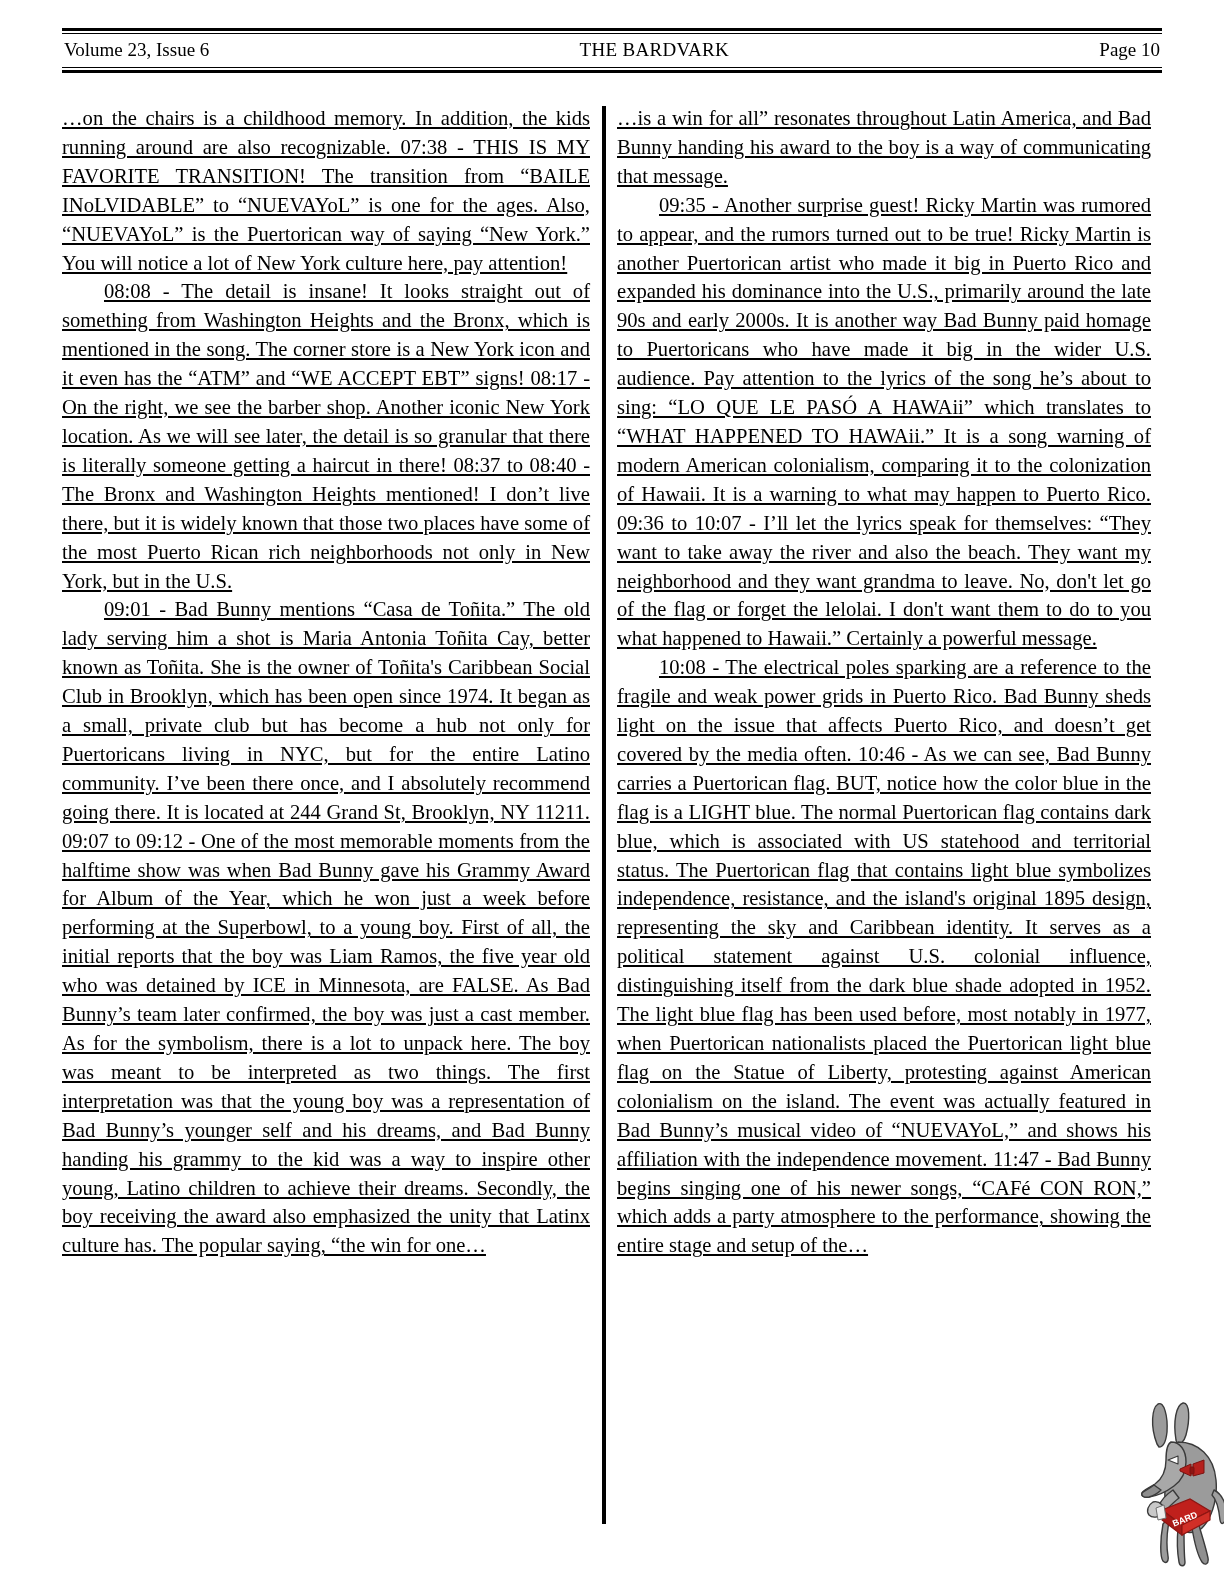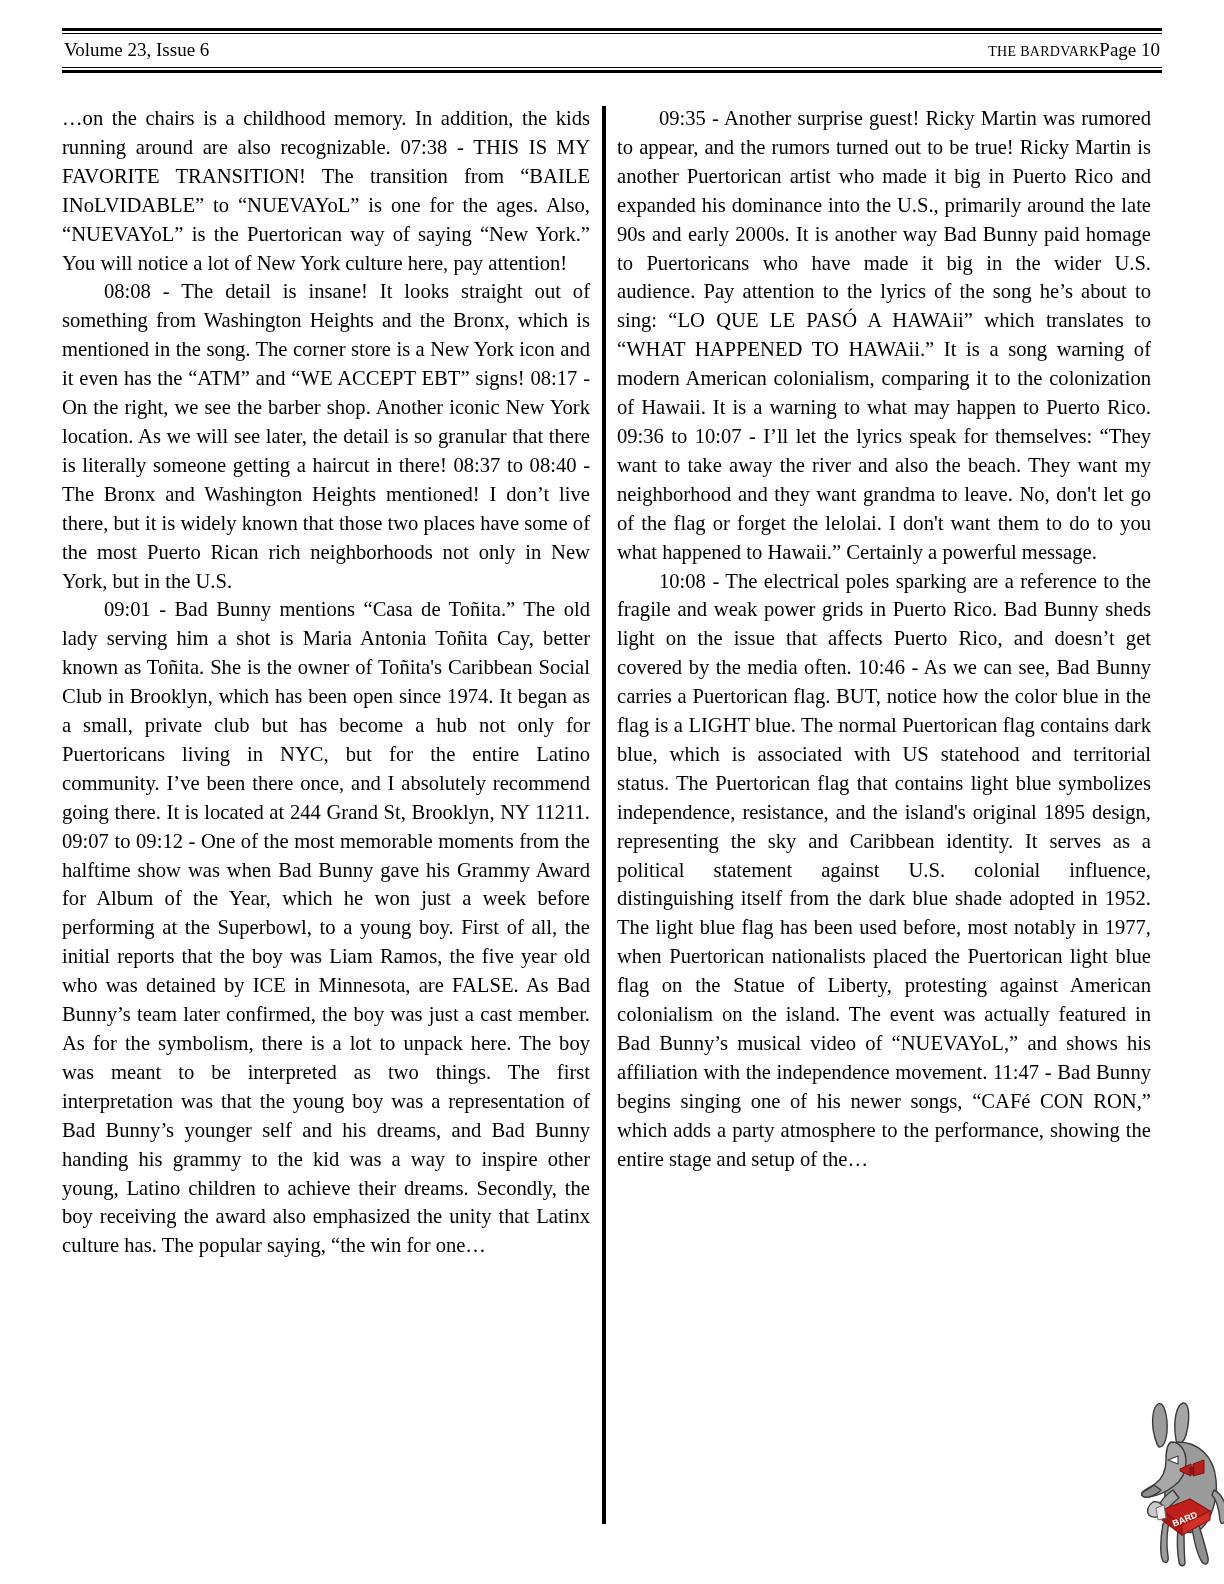--- a/index.html
+++ b/index.html
@@ -56,43 +56,44 @@
     display: flex;
     align-items: baseline;
     justify-content: space-between;
     padding: 6px 2px 7px 2px;
     font-size: 19px;
     line-height: 1.05;
   }
   .masthead-left  { flex: 0 0 auto; text-align: center; }
   .masthead-center{
     flex: 1 1 auto;
-    text-align: right;
+    text-align: center;
     letter-spacing: 0.3px;
-    font-size: 14px;
+    font-size: 19px;
   }
   .masthead-right { flex: 0 0 auto; text-align: center; }
 
   
   .columns {
     position: absolute;
     left: 62px;
     top: 104px;
     width: 1100px;
     height: 1460px;
   }
   .col {
     position: absolute;
     top: 0;
     width: 528px;
     font-size: 20.6px;
     line-height: 28.9px;
     text-align: justify;
     text-justify: inter-word;
     hyphens: none;
+    text-decoration: underline;
   }
   .col-left  { left: 0; }
   .col-right { left: 555px; width: 534px; }
 
   .col p {
     margin: 0;
     text-align: justify;
   }
   .col p.indent { text-indent: 42px; }
 
@@ -139,20 +140,21 @@
 
     <div class="col col-left">
       <p>…on the chairs is a childhood memory. In addition, the kids running around are also recognizable. 07:38 - THIS IS MY FAVORITE TRANSITION! The transition from “BAILE INoLVIDABLE” to “NUEVAYoL” is one for the ages. Also, “NUEVAYoL” is the Puertorican way of saying “New York.” You will notice a lot of New York culture here, pay attention!</p>
       <p class="indent">08:08 - The detail is insane! It looks straight out of something from Washington Heights and the Bronx, which is mentioned in the song. The corner store is a New York icon and it even has the “ATM” and “WE ACCEPT EBT” signs! 08:17 - On the right, we see the barber shop. Another iconic New York location. As we will see later, the detail is so granular that there is literally someone getting a haircut in there! 08:37 to 08:40 - The Bronx and Washington Heights mentioned! I don’t live there, but it is widely known that those two places have some of the most Puerto Rican rich neighborhoods not only in New York, but in the U.S.</p>
       <p class="indent">09:01 - Bad Bunny mentions “Casa de Toñita.” The old lady serving him a shot is Maria Antonia Toñita Cay, better known as Toñita. She is the owner of Toñita's Caribbean Social Club in Brooklyn, which has been open since 1974. It began as a small, private club but has become a hub not only for Puertoricans living in NYC, but for the entire Latino community. I’ve been there once, and I absolutely recommend going there. It is located at 244 Grand St, Brooklyn, NY 11211. 09:07 to 09:12 - One of the most memorable moments from the halftime show was when Bad Bunny gave his Grammy Award for Album of the Year, which he won just a week before performing at the Superbowl, to a young boy. First of all, the initial reports that the boy was Liam Ramos, the five year old who was detained by ICE in Minnesota, are FALSE. As Bad Bunny’s team later confirmed, the boy was just a cast member. As for the symbolism, there is a lot to unpack here. The boy was meant to be interpreted as two things. The first interpretation was that the young boy was a representation of Bad Bunny’s younger self and his dreams, and Bad Bunny handing his grammy to the kid was a way to inspire other young, Latino children to achieve their dreams. Secondly, the boy receiving the award also emphasized the unity that Latinx culture has. The popular saying, “the win for one…</p>
     </div>
 
     <div class="divider"></div>
 
     <div class="col col-right">
+      <p>…is a win for all” resonates throughout Latin America, and Bad Bunny handing his award to the boy is a way of communicating that message.</p>
       <p class="indent">09:35 - Another surprise guest! Ricky Martin was rumored to appear, and the rumors turned out to be true! Ricky Martin is another Puertorican artist who made it big in Puerto Rico and expanded his dominance into the U.S., primarily around the late 90s and early 2000s. It is another way Bad Bunny paid homage to Puertoricans who have made it big in the wider U.S. audience. Pay attention to the lyrics of the song he’s about to sing: “LO QUE LE PASÓ A HAWAii” which translates to “WHAT HAPPENED TO HAWAii.” It is a song warning of modern American colonialism, comparing it to the colonization of Hawaii. It is a warning to what may happen to Puerto Rico. 09:36 to 10:07 - I’ll let the lyrics speak for themselves: “They want to take away the river and also the beach. They want my neighborhood and they want grandma to leave. No, don't let go of the flag or forget the lelolai. I don't want them to do to you what happened to Hawaii.” Certainly a powerful message.</p>
       <p class="indent">10:08 - The electrical poles sparking are a reference to the fragile and weak power grids in Puerto Rico. Bad Bunny sheds light on the issue that affects Puerto Rico, and doesn’t get covered by the media often. 10:46 - As we can see, Bad Bunny carries a Puertorican flag. BUT, notice how the color blue in the flag is a LIGHT blue. The normal Puertorican flag contains dark blue, which is associated with US statehood and territorial status. The Puertorican flag that contains light blue symbolizes independence, resistance, and the island's original 1895 design, representing the sky and Caribbean identity. It serves as a political statement against U.S. colonial influence, distinguishing itself from the dark blue shade adopted in 1952. The light blue flag has been used before, most notably in 1977, when Puertorican nationalists placed the Puertorican light blue flag on the Statue of Liberty, protesting against American colonialism on the island. The event was actually featured in Bad Bunny’s musical video of “NUEVAYoL,” and shows his affiliation with the independence movement. 11:47 - Bad Bunny begins singing one of his newer songs, “CAFé CON RON,” which adds a party atmosphere to the performance, showing the entire stage and setup of the…</p>
     </div>
 
   </div>
 
   <div class="mascot">
     <svg width="88" height="180" viewBox="0 0 88 180" xmlns="http://www.w3.org/2000/svg">
       <g stroke="#3a3a3a" stroke-width="1.4" stroke-linejoin="round">
 

